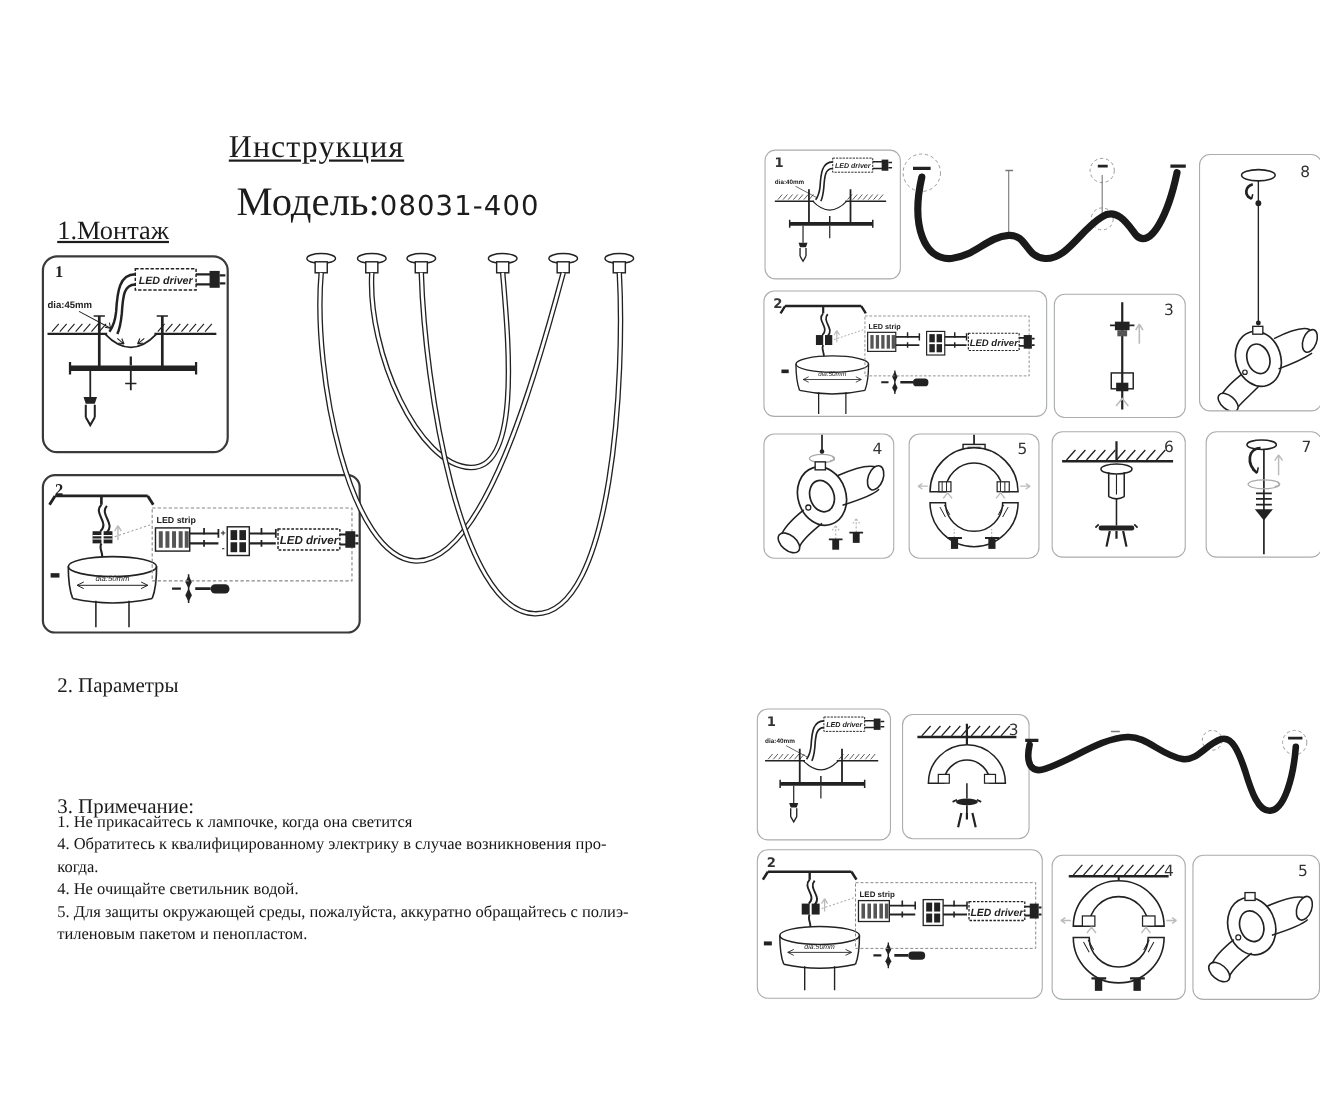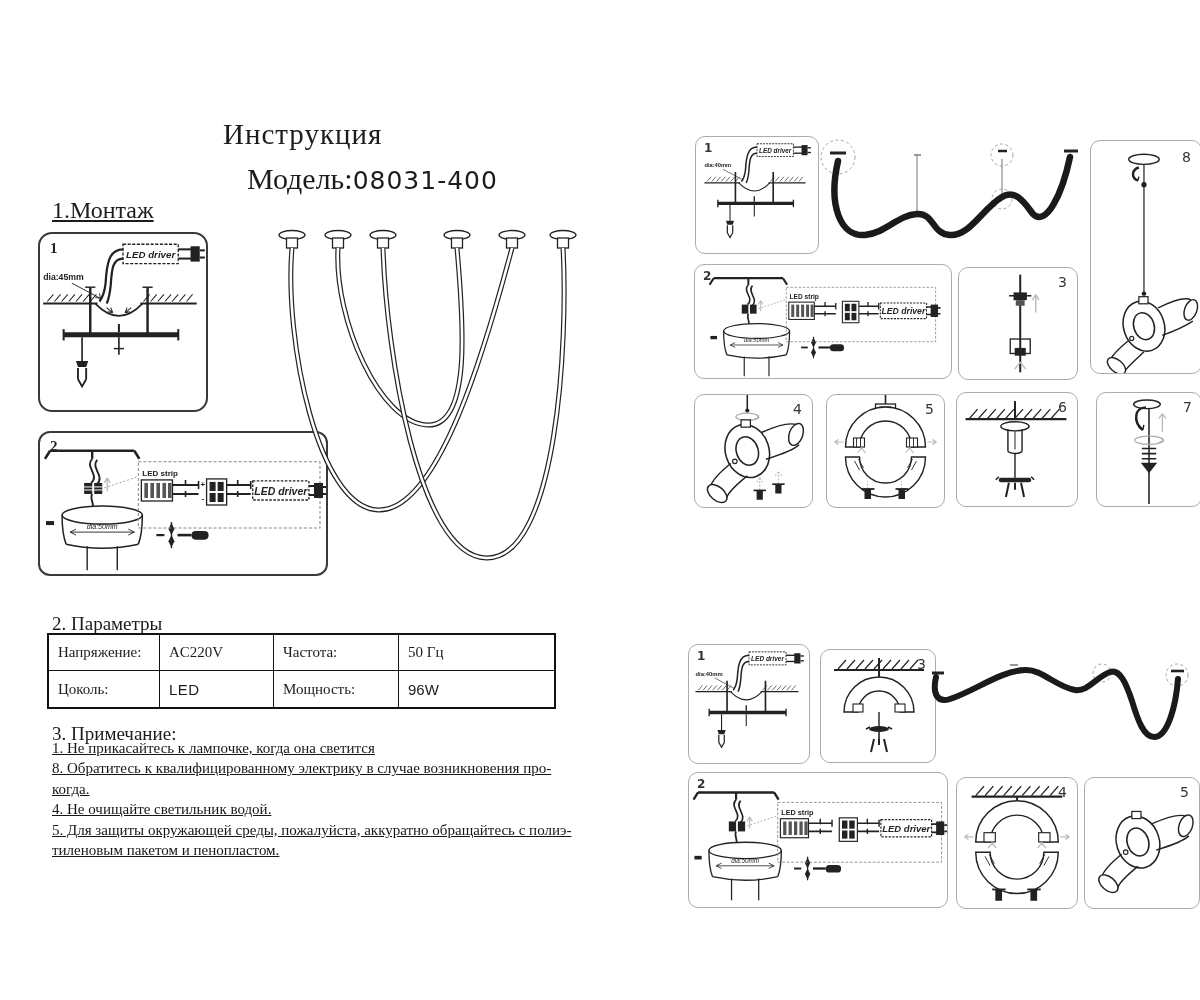--- a/index.html
+++ b/index.html
@@ -1,20 +1,20 @@
 <!DOCTYPE html>
 <html><head>
 <meta charset="utf-8">
 <style>
   html,body{margin:0;padding:0;background:#fff;}
   .page{position:relative;width:1200px;height:1000px;background:#ffffff;overflow:hidden;
         font-family:"Liberation Serif",serif;color:#1c1c1c;}
   .abs{position:absolute;}
   .title1{font-size:29px;letter-spacing:1px;}
-  .title2{font-size:30px;margin-left:32px;}
+  .title2{font-size:37px;}
   .modelnum{font-family:"DejaVu Sans",sans-serif;font-size:25px;letter-spacing:1px;margin-top:24px;}
   .h-sec{font-size:19px;margin-top:16px;}
   .h-montage{font-size:24px;text-decoration:underline;}
   .panel{position:absolute;border:2px solid #3a3a3a;border-radius:14px;background:#fff;}
   .panel.gray{border:1.2px solid #aaadad;border-radius:10px;}
   .pnum{position:absolute;font-size:15px;font-weight:bold;color:#222;}
   .pnum.sans{font-family:"DejaVu Sans",sans-serif;font-weight:normal;font-size:14px;color:#333;}
   .spec-table{position:absolute;display:grid;grid-template-columns:111px 114px 125px 155px;
               grid-auto-rows:36px;border:2px solid #111;}
   .spec-table .cell{border-right:1.6px solid #111;border-bottom:1.6px solid #111;
@@ -30,21 +30,21 @@
   .svgtext-bold-lg{font-size:10.5px;font-weight:bold;font-style:italic;}
   .svgtext-sm{font-size:8.5px;font-weight:bold;}
   .svgtext-xs{font-size:7px;font-style:italic;}
   .svgtext-strip{font-size:8px;font-weight:bold;}
 </style>
 </head>
 <body>
 
 <div class="page">
 
-  <div class="abs title1" style="left:223px;top:118px;">Инструкция</div>
+  <div class="abs title1" style="left:208px;top:118px;text-decoration:underline;">Инструкция</div>
   <div class="abs" style="left:215px;top:162px;white-space:nowrap;">
     <span class="title2">Модель:</span><span class="modelnum">08031-400</span>
   </div>
   <div class="abs h-montage" style="left:52px;top:197px;">1.Монтаж</div>
 
   <div class="panel" style="left:38px;top:232px;width:166px;height:176px;">
     <div class="pnum" style="left:10px;top:6px;">1</div>
     <svg viewBox="0 0 160 172" style="width:100%;height:100%;">
       <rect x="80" y="10" width="54" height="19" fill="none" stroke="#222" stroke-width="1.3" stroke-dasharray="3,1.5"></rect>
       <text x="107" y="23.5" class="svgtext-bold" text-anchor="middle">LED driver</text>
@@ -152,35 +152,25 @@
       <path d="M82,28 C78,100 124,204 172,205 C218,206 206,88 201,28" stroke="#222" stroke-width="5"></path>
       <path d="M82,28 C78,100 124,204 172,205 C218,206 206,88 201,28" stroke="#fff" stroke-width="2.6"></path>
       <path d="M36,28 C28,120 62,288 122,290 C184,292 232,118 256,28" stroke="#222" stroke-width="5"></path>
       <path d="M36,28 C28,120 62,288 122,290 C184,292 232,118 256,28" stroke="#fff" stroke-width="2.6"></path>
       <path d="M127,28 C130,130 162,336 230,338 C302,340 312,118 307,28" stroke="#222" stroke-width="5"></path>
       <path d="M127,28 C130,130 162,336 230,338 C302,340 312,118 307,28" stroke="#fff" stroke-width="2.6"></path>
     </g>
   </svg>
 
   <div class="abs h-sec" style="left:52px;top:597px;">2. Параметры</div>
-  <div class="spec-table" style="left:47px;top:633px;">
-    <div class="cell">Напряжение:</div>
-    <div class="cell">AC220V</div>
-    <div class="cell">Частота:</div>
-    <div class="cell cR">50 Гц</div>
-    <div class="cell cB">Цоколь:</div>
-    <div class="cell cB val-sans">LED</div>
-    <div class="cell cB">Мощность:</div>
-    <div class="cell cB cR val-sans-sm">96W</div>
-  </div>
 
   <div class="abs h-sec" style="left:52px;top:707px;">3. Примечание:</div>
-  <div class="notes" style="left:52px;top:738px;width:570px;text-decoration:underline;">
+  <div class="notes" style="left:52px;top:738px;width:570px;">
     <div>1. Не прикасайтесь к лампочке, когда она светится</div>
-    <div>8. Обратитесь к квалифицированному электрику в случае возникновения про-</div>
+    <div>4. Обратитесь к квалифицированному электрику в случае возникновения про-</div>
     <div>когда.</div>
     <div>4. Не очищайте  светильник водой.</div>
     <div>5. Для защиты окружающей среды, пожалуйста, аккуратно обращайтесь с полиэ-</div>
     <div>тиленовым пакетом и пенопластом.</div>
   </div>
 
   <div class="panel gray" style="left:695px;top:136px;width:122px;height:116px;">
     <div class="pnum sans" style="left:8px;top:4px;font-weight:bold;font-size:12px;">1</div>
     <svg viewBox="0 0 160 172" style="width:100%;height:100%;">
       <rect x="80" y="10" width="54" height="19" fill="none" stroke="#222" stroke-width="1.3" stroke-dasharray="3,1.5"></rect>

